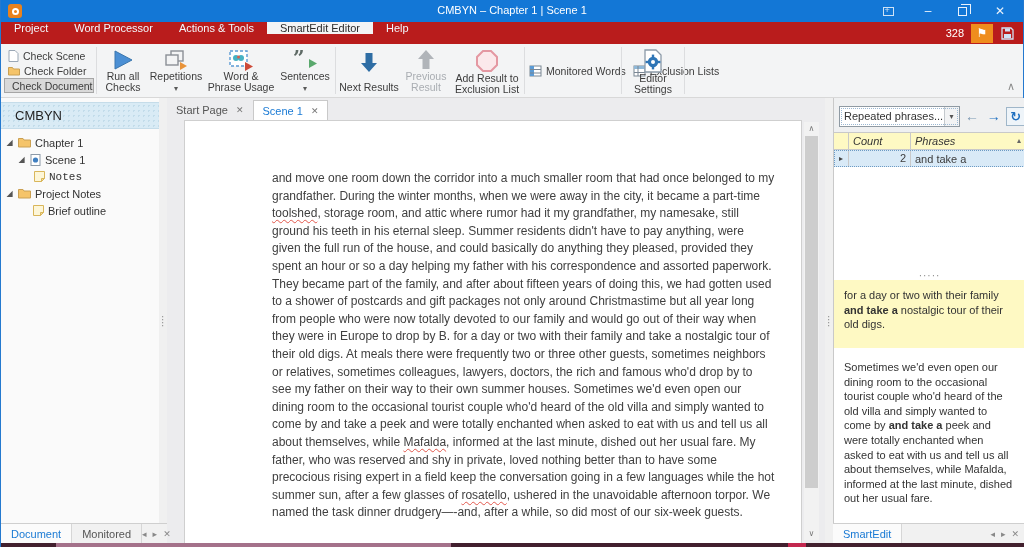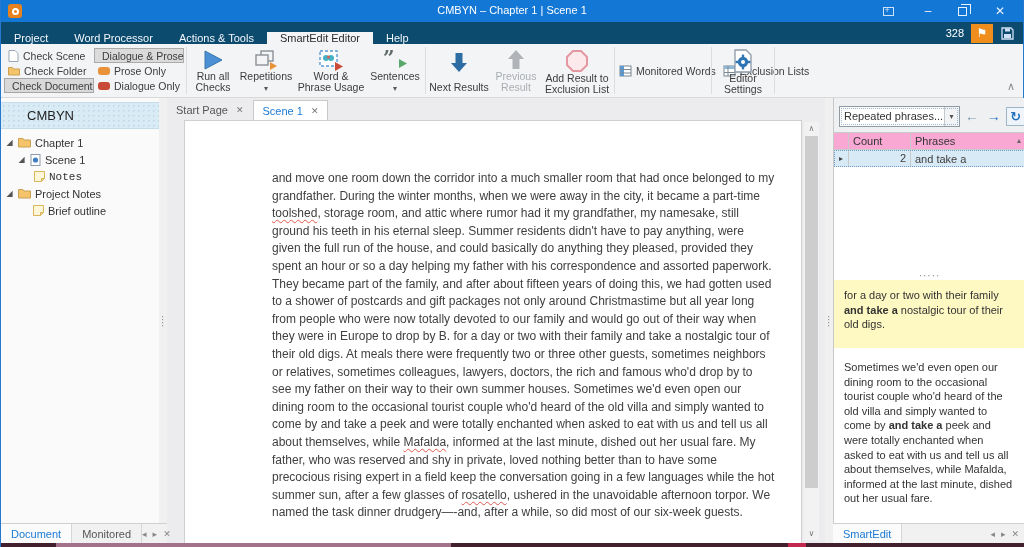--- a/index.html
+++ b/index.html
@@ -13,21 +13,21 @@
   .app-icon i { width:7px; height:7px; border:2px solid #fff; border-radius:50%; display:block; }
   .title-text { position:absolute; left:0; right:0; top:4px; text-align:center; font-size:11px; color:#fff; }
   .winbtn { position:absolute; top:0; width:30px; height:22px; display:flex; align-items:center; justify-content:center; color:#eaf2fb; font-size:12px; }
   .wb-help { right:120px; } .wb-min { right:80px; } .wb-restore { right:46px; } .wb-close { right:8px; }
   .restore-glyph { width:9px; height:9px; border:1px solid #eaf2fb; position:relative; background:transparent; }
   .restore-glyph:before { content:""; position:absolute; left:2px; top:-4px; width:9px; height:9px; border:1px solid #eaf2fb; border-bottom:none; border-left:none; }
   .helpwin-glyph { width:11px; height:9px; border:1px solid #cfe2f5; position:relative; }
   .helpwin-glyph:before { content:"+"; position:absolute; left:1px; top:-3px; font-size:9px; color:#cfe2f5; }
 
   
-  .menurow { position:absolute; left:0; top:22px; width:100%; height:22px; background:#0c4a6e; display:flex; align-items:flex-end; }
+  .menurow { position:absolute; left:0; top:22px; width:100%; height:22px; background:#b91c1c; display:flex; align-items:flex-start; }
   .menutab { padding:0 13px; display:flex; align-items:center; color:#f2f7fc; font-size:11px; cursor:default; }
   .menutab.active { background:#f3f4f5; color:#2b2b2b; }
   .menu-right { position:absolute; right:6px; top:0; height:22px; display:flex; align-items:center; gap:4px; }
   .badge-num { color:#fff; font-size:11px; margin-right:3px; }
   .flag-btn { width:22px; height:19px; background:#ef8d1d; color:#fff; display:flex; align-items:center; justify-content:center; font-size:12px; }
   .save-btn { width:20px; height:19px; display:flex; align-items:center; justify-content:center; }
 
   
   .ribbon { position:absolute; left:0; top:44px; width:100%; height:54px; background:#f3f4f5; border-bottom:1px solid #d8d8d8; display:flex; align-items:stretch; padding:2px 0 2px 3px; }
   .rsep { width:1px; background:#dcdddf; margin:1px 2px; }
@@ -48,21 +48,21 @@
   
   .main { position:absolute; left:0; top:98px; width:100%; height:445px; background:#ececee; }
   .vsplit { position:absolute; top:0; bottom:0; width:8px; background:#f0f0f0; }
   .vsplit .dots { position:absolute; top:50%; left:2px; transform:translateY(-50%); color:#8a8a8a; font-size:10px; line-height:3px; letter-spacing:0; }
   .vsplit .dots div { height:3px; }
 
   
   .leftpanel { position:absolute; left:0; top:0; width:158px; height:445px; background:#fafafa; }
   .tree-header { position:absolute; left:0; top:4px; width:158px; height:27px; background:#d9ebf5;
       background-image:radial-gradient(#c2dcea 1px, transparent 1px); background-size:5px 5px;
-      border-top:1px solid #c5dce9; border-bottom:1px solid #c5dce9; display:flex; align-items:center; padding-left:26px; font-size:13px; color:#222; }
+      border-top:1px solid #c5dce9; border-bottom:1px solid #c5dce9; display:flex; align-items:center; padding-left:14px; font-size:13px; color:#222; }
   .tree { position:absolute; left:0; top:36px; right:0; }
   .tree-row { height:17px; display:flex; align-items:center; gap:4px; font-size:11px; color:#333; white-space:nowrap; }
   .tw-arrow { width:9px; color:#555; font-size:8px; text-align:center; }
   .pad0 { padding-left:4px; } .pad1 { padding-left:16px; } .pad2 { padding-left:33px;font-family:Liberation Mono, monospace; } .pad1b { padding-left:32px; }
 
   
   .footerbar { position:absolute; top:425px; height:20px; background:#f1f1f1; border-top:1px solid #cfcfcf; display:flex; align-items:stretch; font-size:11px; }
   .fb-left { left:0; width:166px; }
   .fb-right { left:832px; width:192px; }
   .ftab { padding:0 10px; display:flex; align-items:center; color:#555; border-right:1px solid #d6d6d6; }
@@ -90,21 +90,21 @@
   .rightpanel { position:absolute; left:832px; top:0; width:192px; height:445px; background:#eff0f1; border-left:1px solid #c9c9c9; }
   .rp-toolbar { position:absolute; left:0; top:6px; width:100%; height:24px; display:flex; align-items:center; padding-left:5px; gap:3px; }
   .combo { width:122px; height:21px; background:#fff; border:1px solid #8f9aa3; display:flex; align-items:center; outline:1px dotted #9bb8d3; outline-offset:-3px; }
   .combo .ctext { flex:1; padding-left:4px; font-size:11px; color:#333; white-space:nowrap; overflow:hidden; }
   .combo .cbtn { width:15px; height:100%; border-left:1px solid #c4c9cd; display:flex; align-items:center; justify-content:center; font-size:8px; color:#555; background:#f2f3f4; }
   .navbtn { width:19px; height:19px; display:flex; align-items:center; justify-content:center; font-size:14px; font-weight:bold; }
   .navbtn.back { color:#7b98b3; } .navbtn.fwd { color:#1f6fc0; }
   .navbtn.refresh { border:1px solid #9fb6c9; color:#1f6fc0; font-size:13px; background:#eef4f9; }
   .grid { position:absolute; left:0; top:34px; width:100%; border-top:1px solid #c9c9c9; border-bottom:1px solid #c9c9c9; background:#fff; height:200px; }
   .grow { display:flex; height:17px; line-height:16px; font-size:11px; }
-  .grow.header { background:#f9a8d4; border-bottom:1px solid #c9c9c9; color:#333; }
+  .grow.header { background:#fef9c3; border-bottom:1px solid #c9c9c9; color:#333;font-style:italic; }
   .gc-sel { width:15px; border-right:1px solid #c9c9c9; display:flex; align-items:center; justify-content:center; font-size:8px; color:#444; }
   .gc-count { width:62px; border-right:1px solid #c9c9c9; padding:0 4px; }
   .gc-phrase { flex:1; padding:0 4px; display:flex; align-items:center; }
   .grow.data .gc-count { text-align:right; }
   .grow.data { background:#d9eaf7; outline:1px dotted #6d9bc4; outline-offset:-1px; }
   .sortarrow { margin-left:auto; font-size:8px; color:#666; }
   .hsplit { position:absolute; left:0; top:172px; width:100%; height:10px; display:flex; align-items:center; justify-content:center; color:#8a8a8a; font-size:10px; letter-spacing:1px; }
   .excerpt { position:absolute; left:0; width:100%; padding:8px 10px; font-size:11px; line-height:14.6px; color:#333; }
   .excerpt.sel { top:182px; height:68px; background:#fef9c3; }
   .excerpt.plain { top:254px; background:#fff; height:170px; }
@@ -170,34 +170,20 @@
       </div>
       <div class="smallbtn pressed">
         <svg width="12" height="12" viewBox="0 0 12 12">
             <rect x="3" y="1" width="7" height="8" fill="#e8edf2" stroke="#8c9aa8"></rect>
             <rect x="1" y="3" width="7" height="8" fill="#cfd9e2" stroke="#8c9aa8"></rect>
             <rect x="8" y="8" width="3" height="3" fill="#e8933a"></rect>
           </svg>
         <span>Check Document</span>
       </div>
     </div>
-    <div class="smallcol">
-      <div class="smallbtn selected">
-        <span class="pill blue"></span>
-        <span>Dialogue &amp; Prose</span>
-      </div>
-      <div class="smallbtn">
-        <span class="pill orange"></span>
-        <span>Prose Only</span>
-      </div>
-      <div class="smallbtn">
-        <span class="pill red"></span>
-        <span>Dialogue Only</span>
-      </div>
-    </div>
     <div class="rsep"></div>
 
     <div class="bigbtn" style="width:48px">
       <div class="iconbox">
         <svg width="24" height="22" viewBox="0 0 24 22">
             <polygon points="4,2 21,11 4,20" fill="#4b8fd4" stroke="#3a76ad"></polygon>
           </svg>
       </div>
       <span>Run all Checks</span>
     </div>

